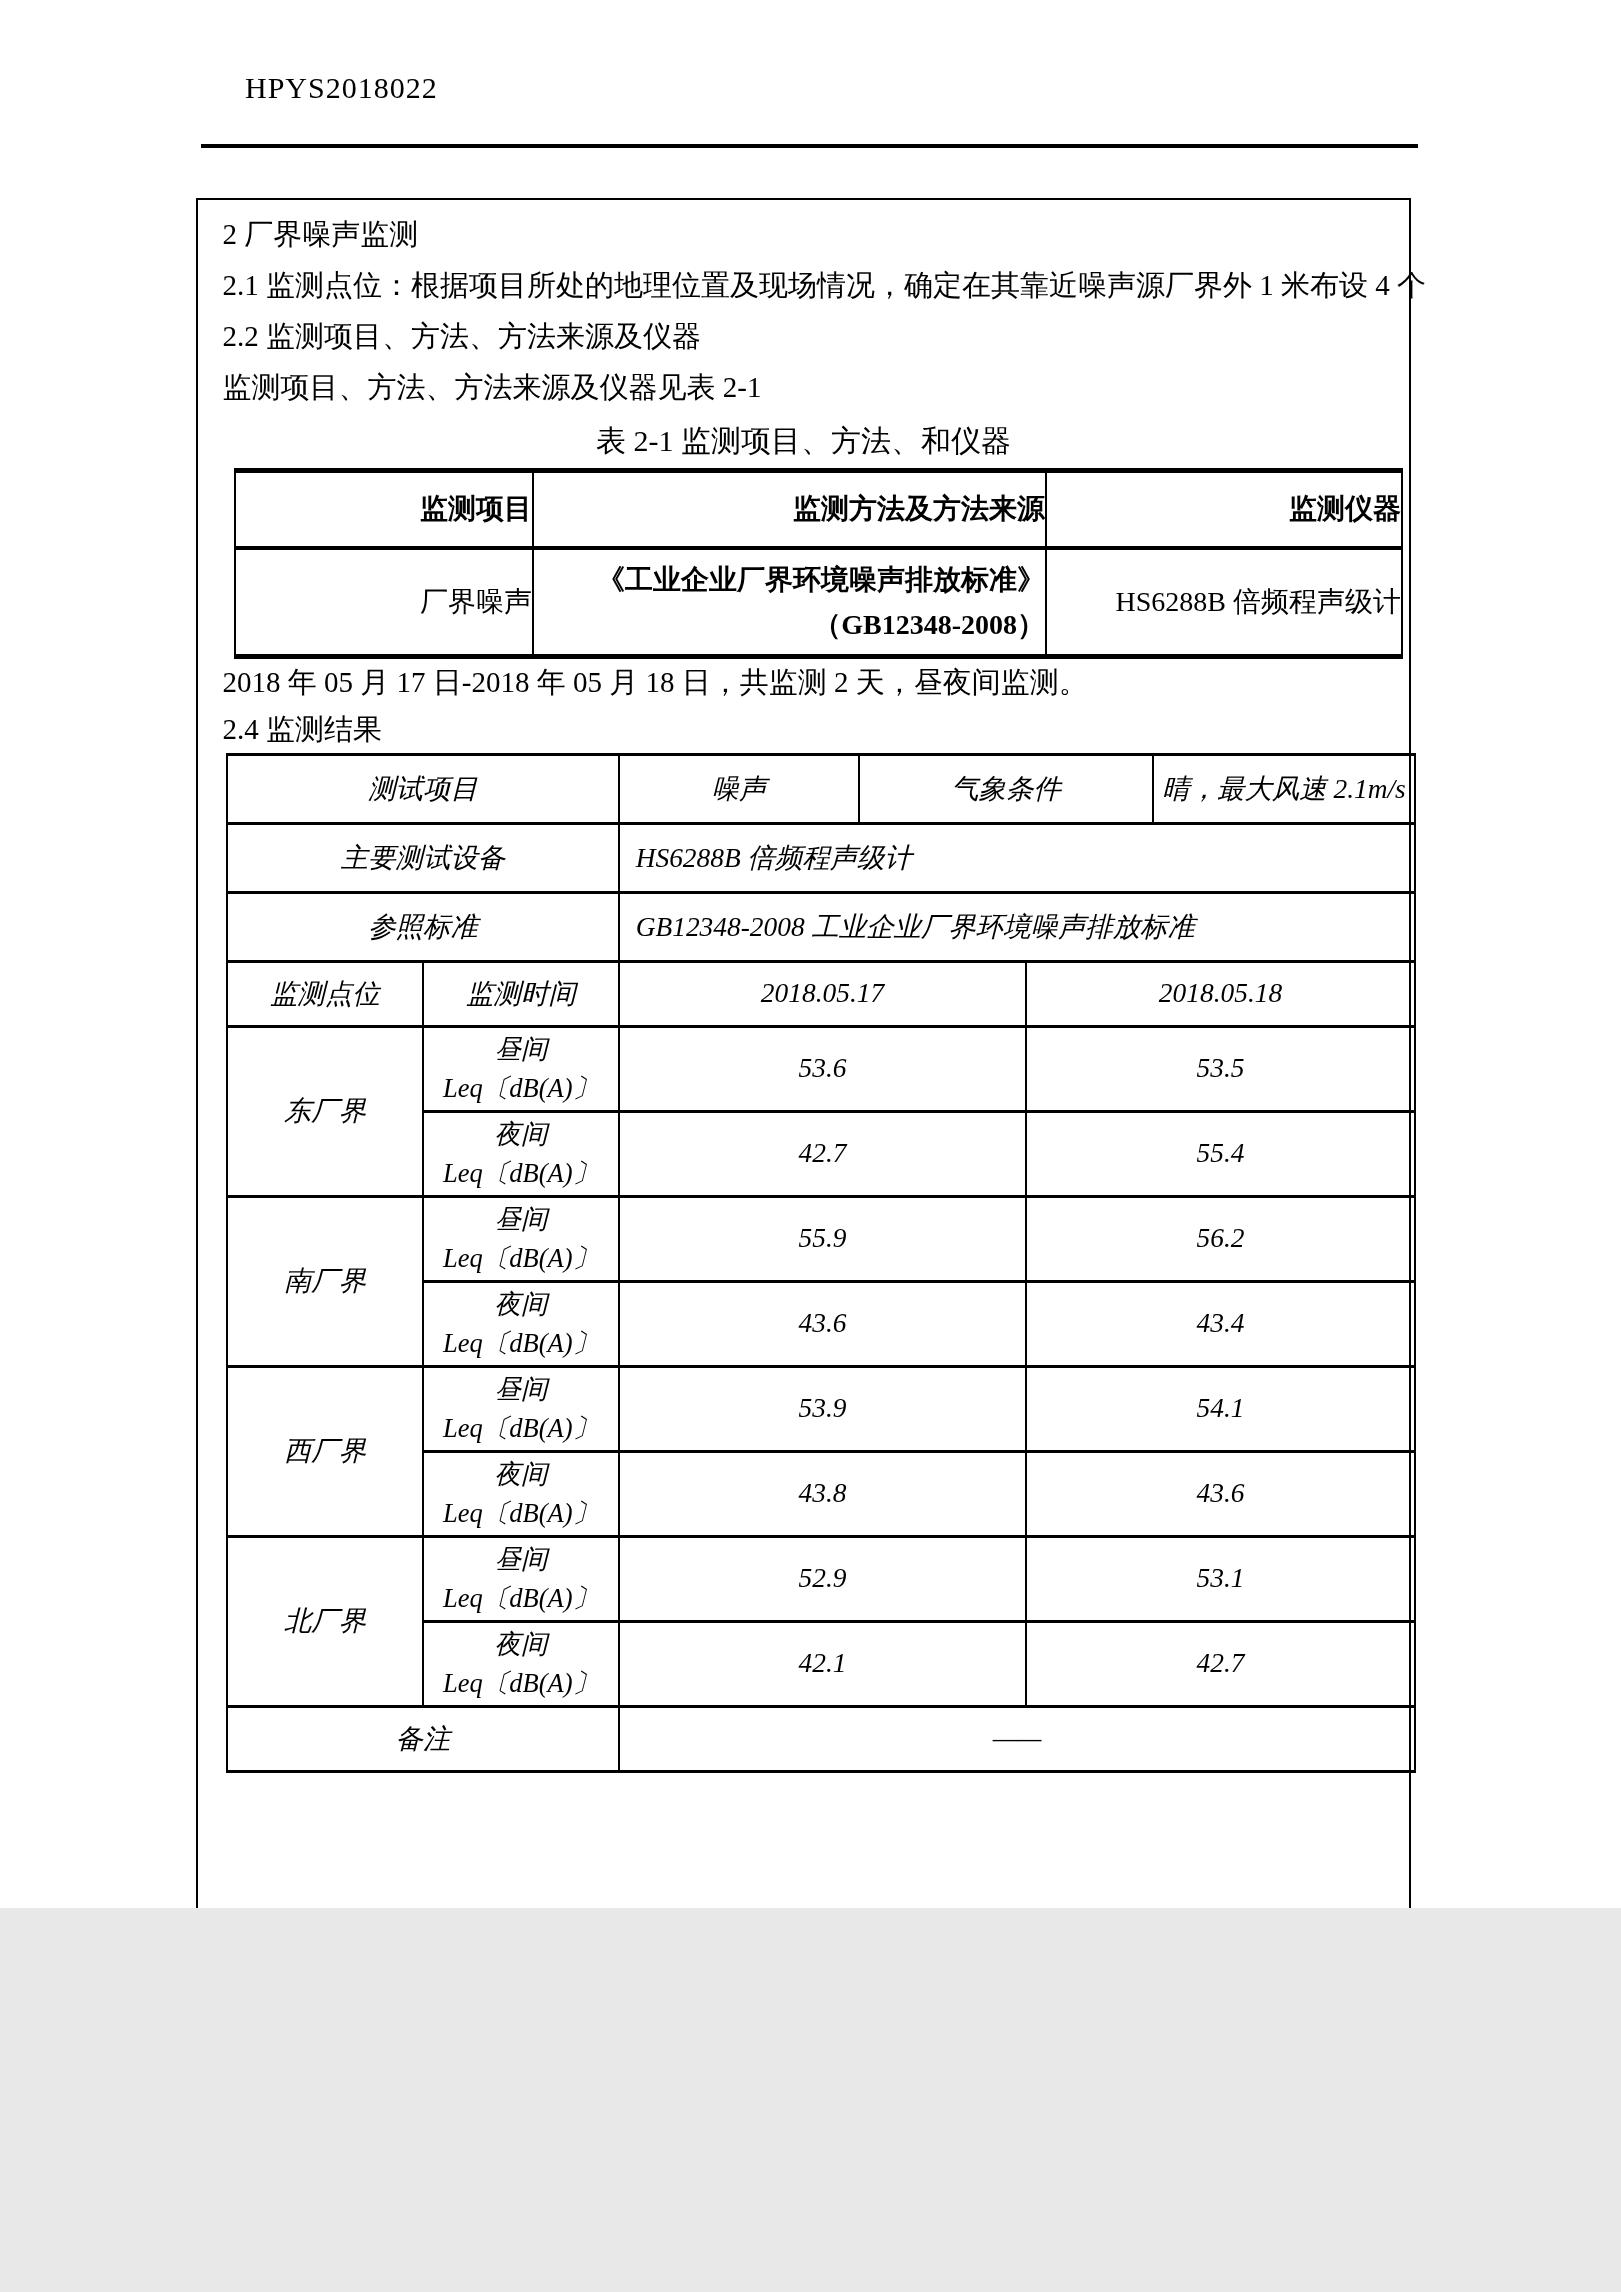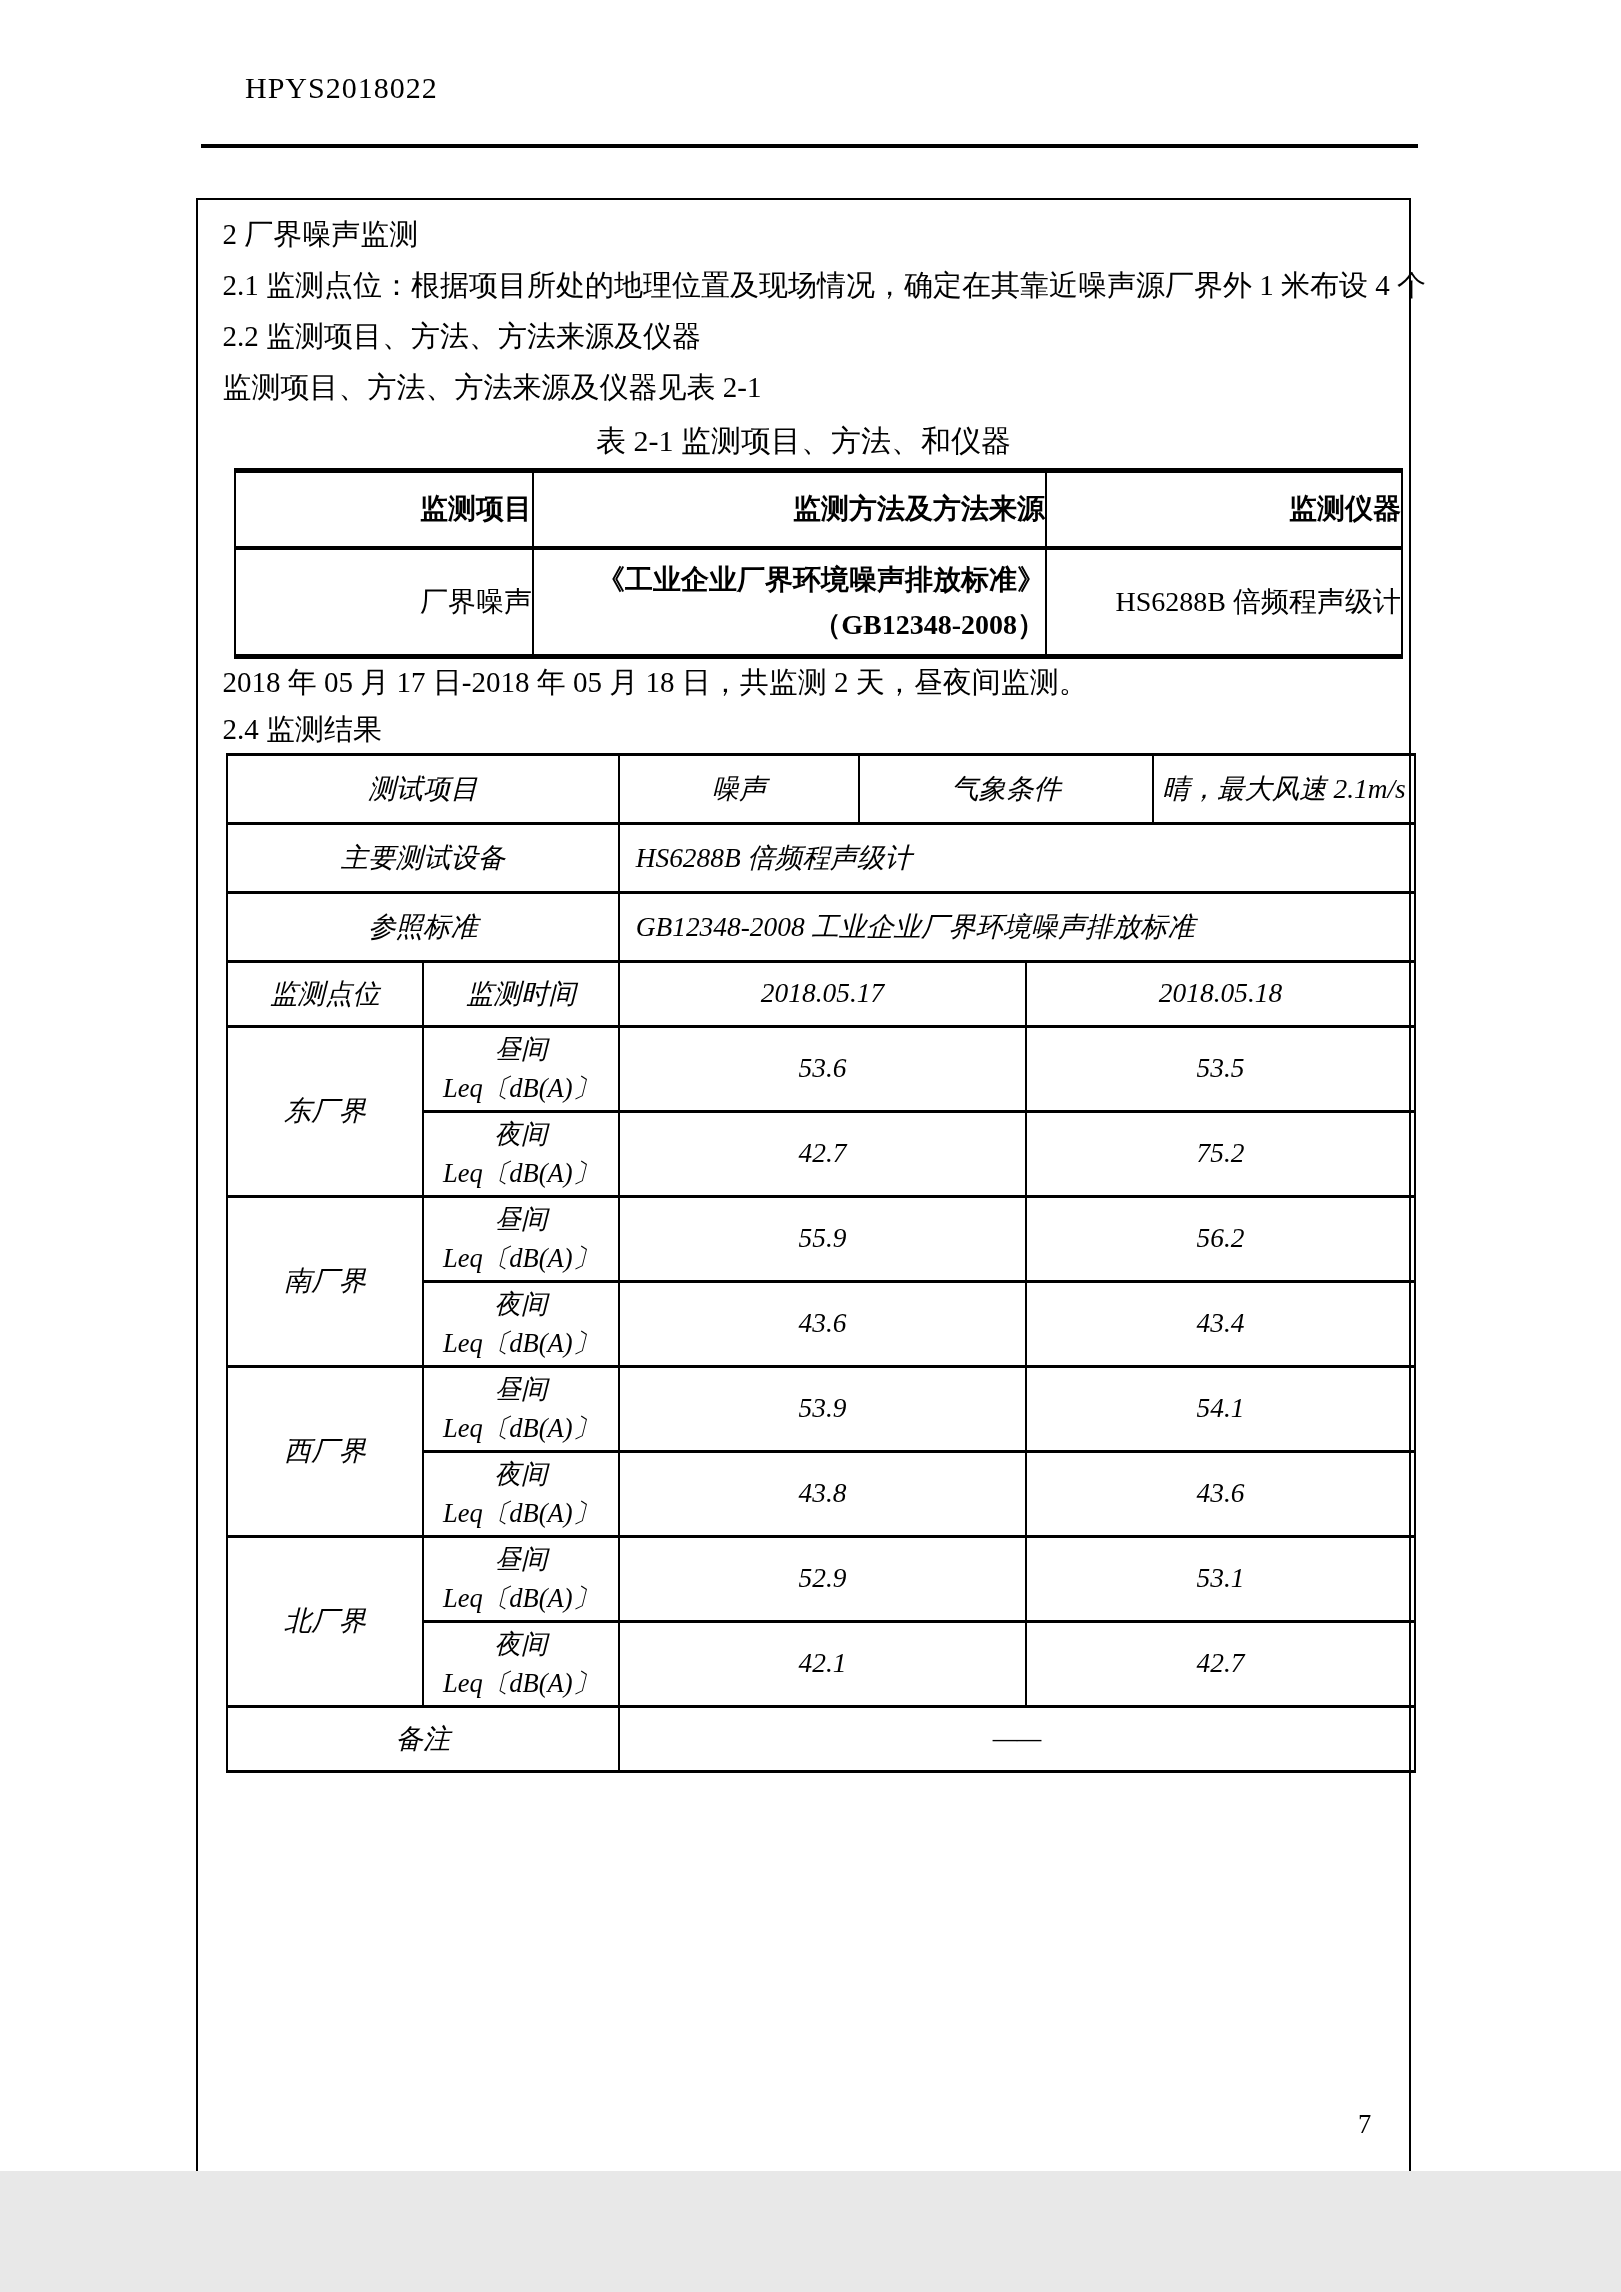--- a/index.html
+++ b/index.html
@@ -1,18 +1,18 @@
 <!DOCTYPE html>
 <html><head>
 <meta charset="utf-8">
 <style>
   html,body { margin:0; padding:0; background:#e8e8e8; }
   .page {
     position:relative;
-    width:1621px; height:2171px;
+    width:1621px; height:1908px;
     background:#ffffff;
     font-family:"Liberation Serif","DejaVu Serif",serif;
     color:#000;
     overflow:hidden;
   }
   .doc-header {
     position:absolute; left:245px; top:71px;
     font-size:30px; letter-spacing:1px;
   }
   .header-rule {
@@ -161,21 +161,21 @@
         </td>
         <td colspan="2">53.6</td>
         <td colspan="2">53.5</td>
       </tr>
       <tr class="rh-leq">
         <td class="leq-cell">
           <div>夜间</div>
           <div>Leq〔dB(A)〕</div>
         </td>
         <td colspan="2">42.7</td>
-        <td colspan="2">75.2</td>
+        <td colspan="2">55.4</td>
       </tr>
 
       <tr class="rh-leq">
         <td rowspan="2">南厂界</td>
         <td class="leq-cell">
           <div>昼间</div>
           <div>Leq〔dB(A)〕</div>
         </td>
         <td colspan="2">55.9</td>
         <td colspan="2">56.2</td>

